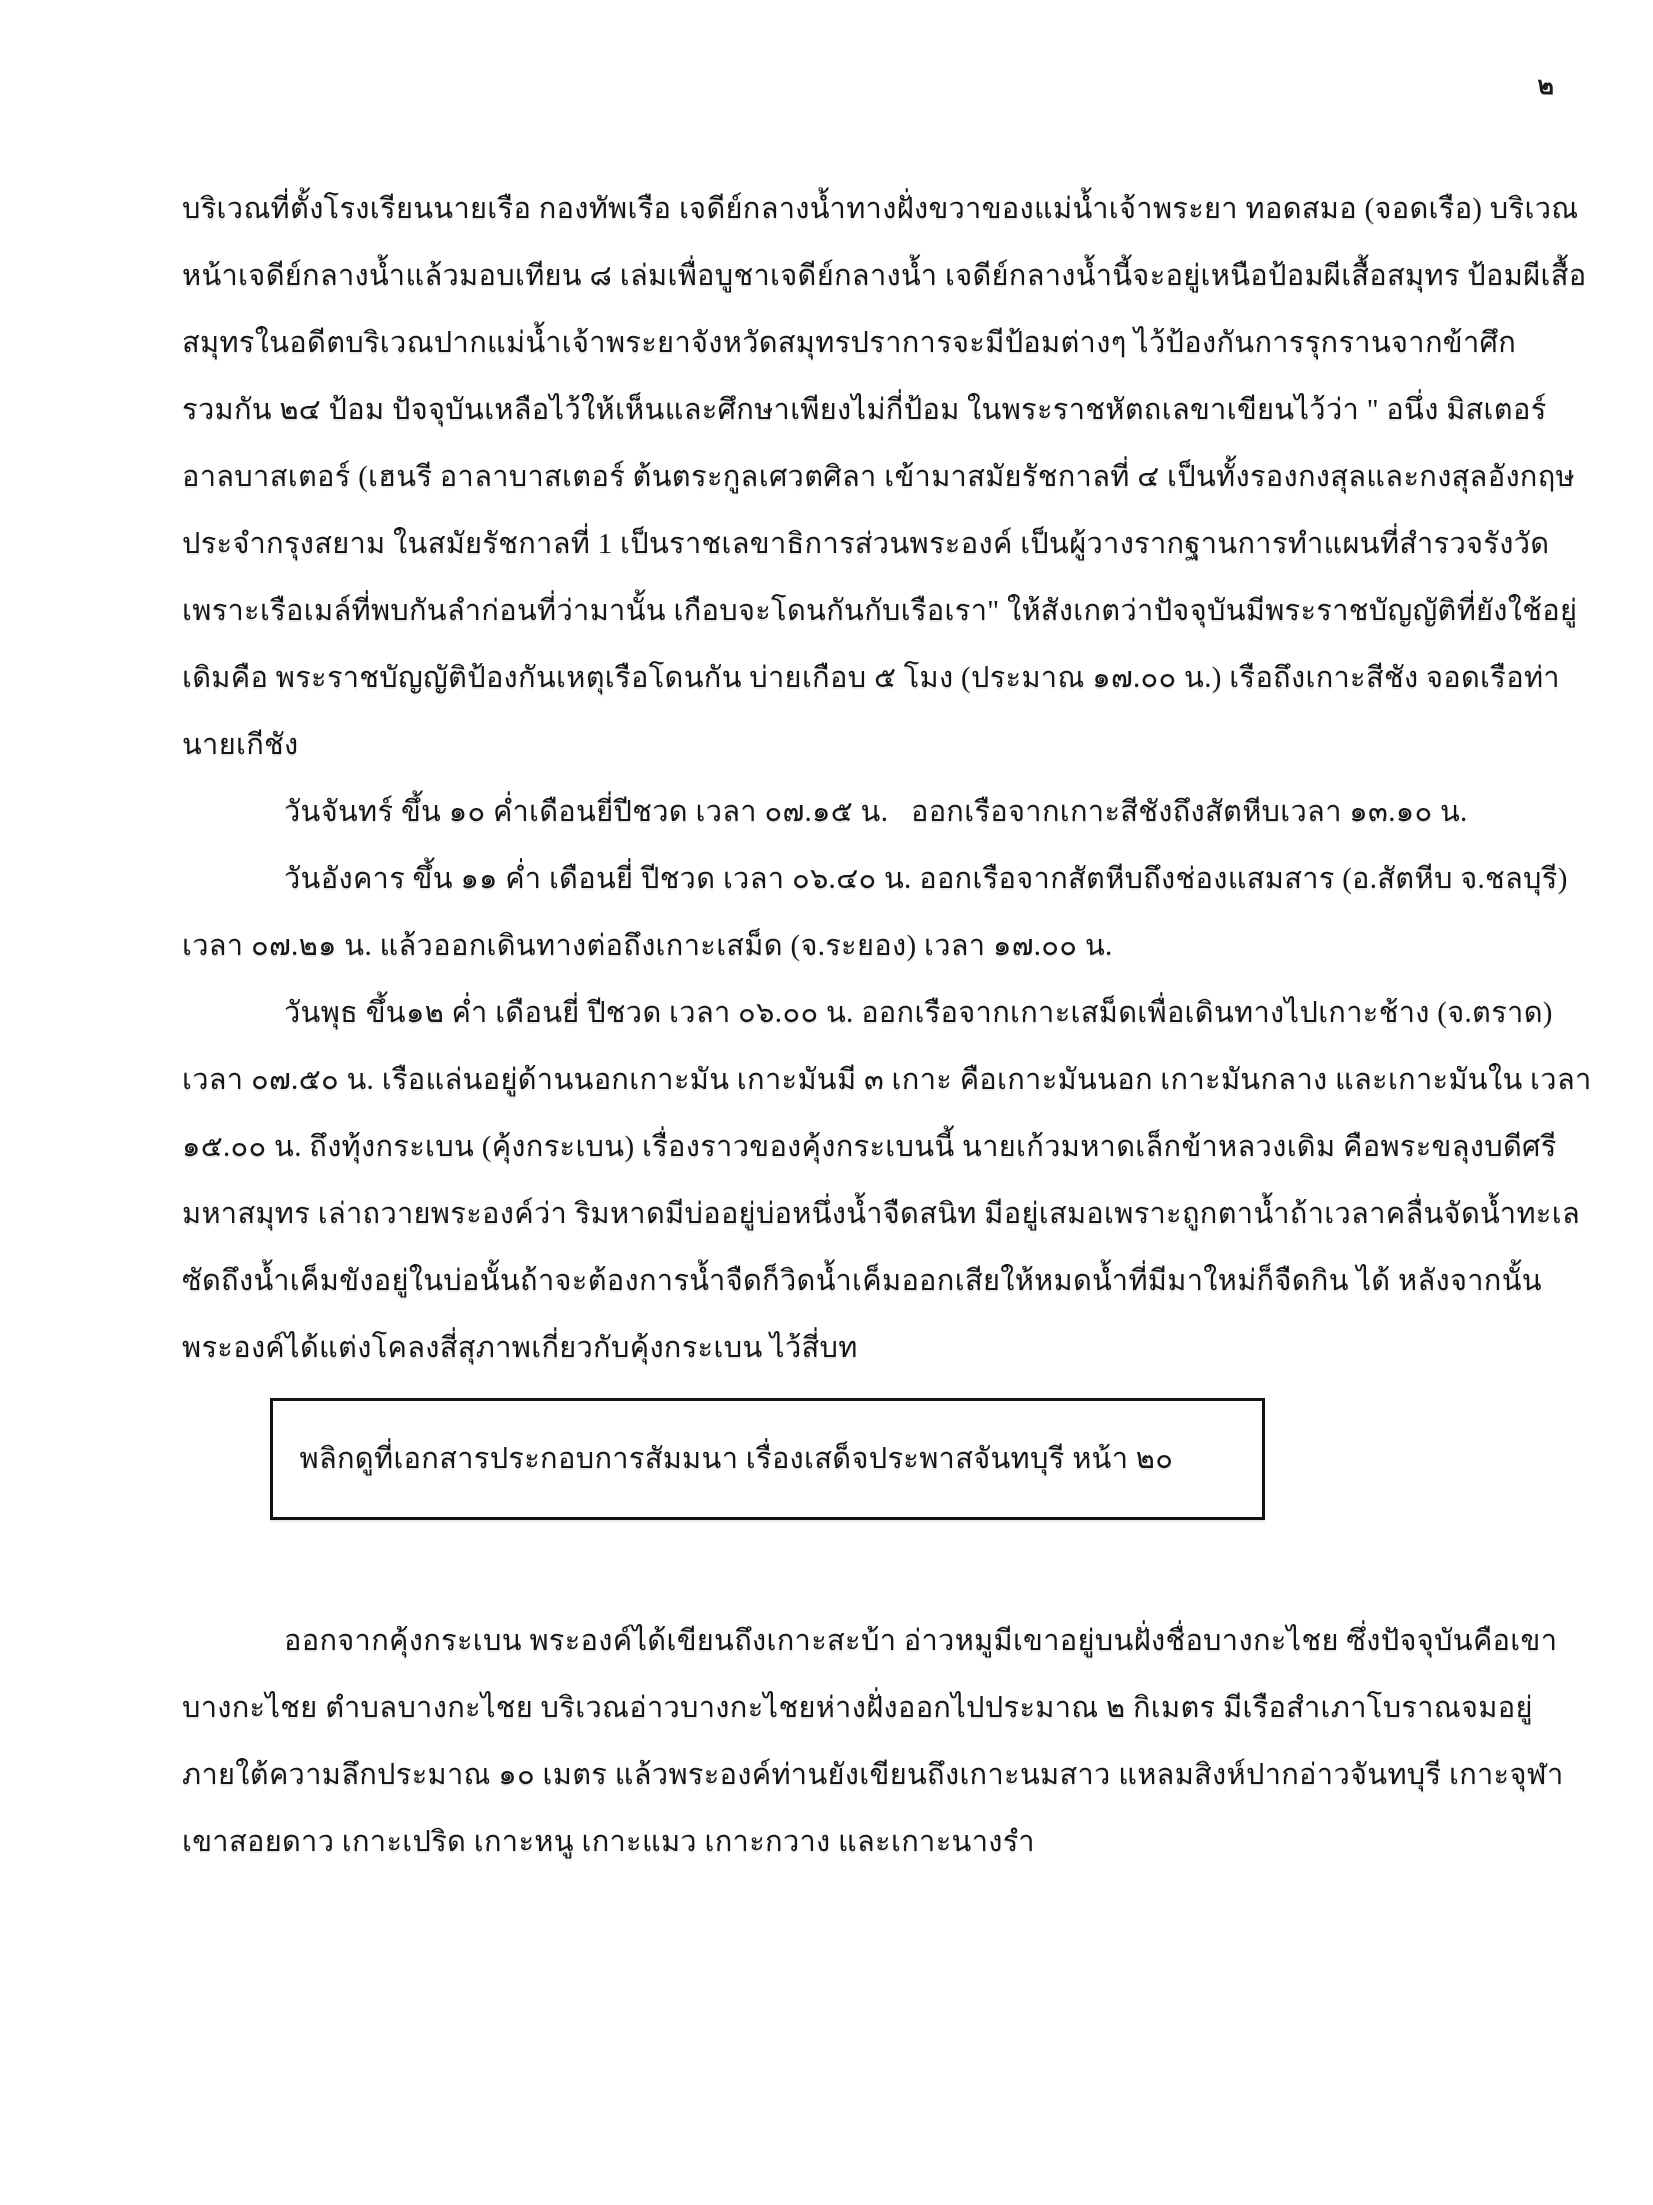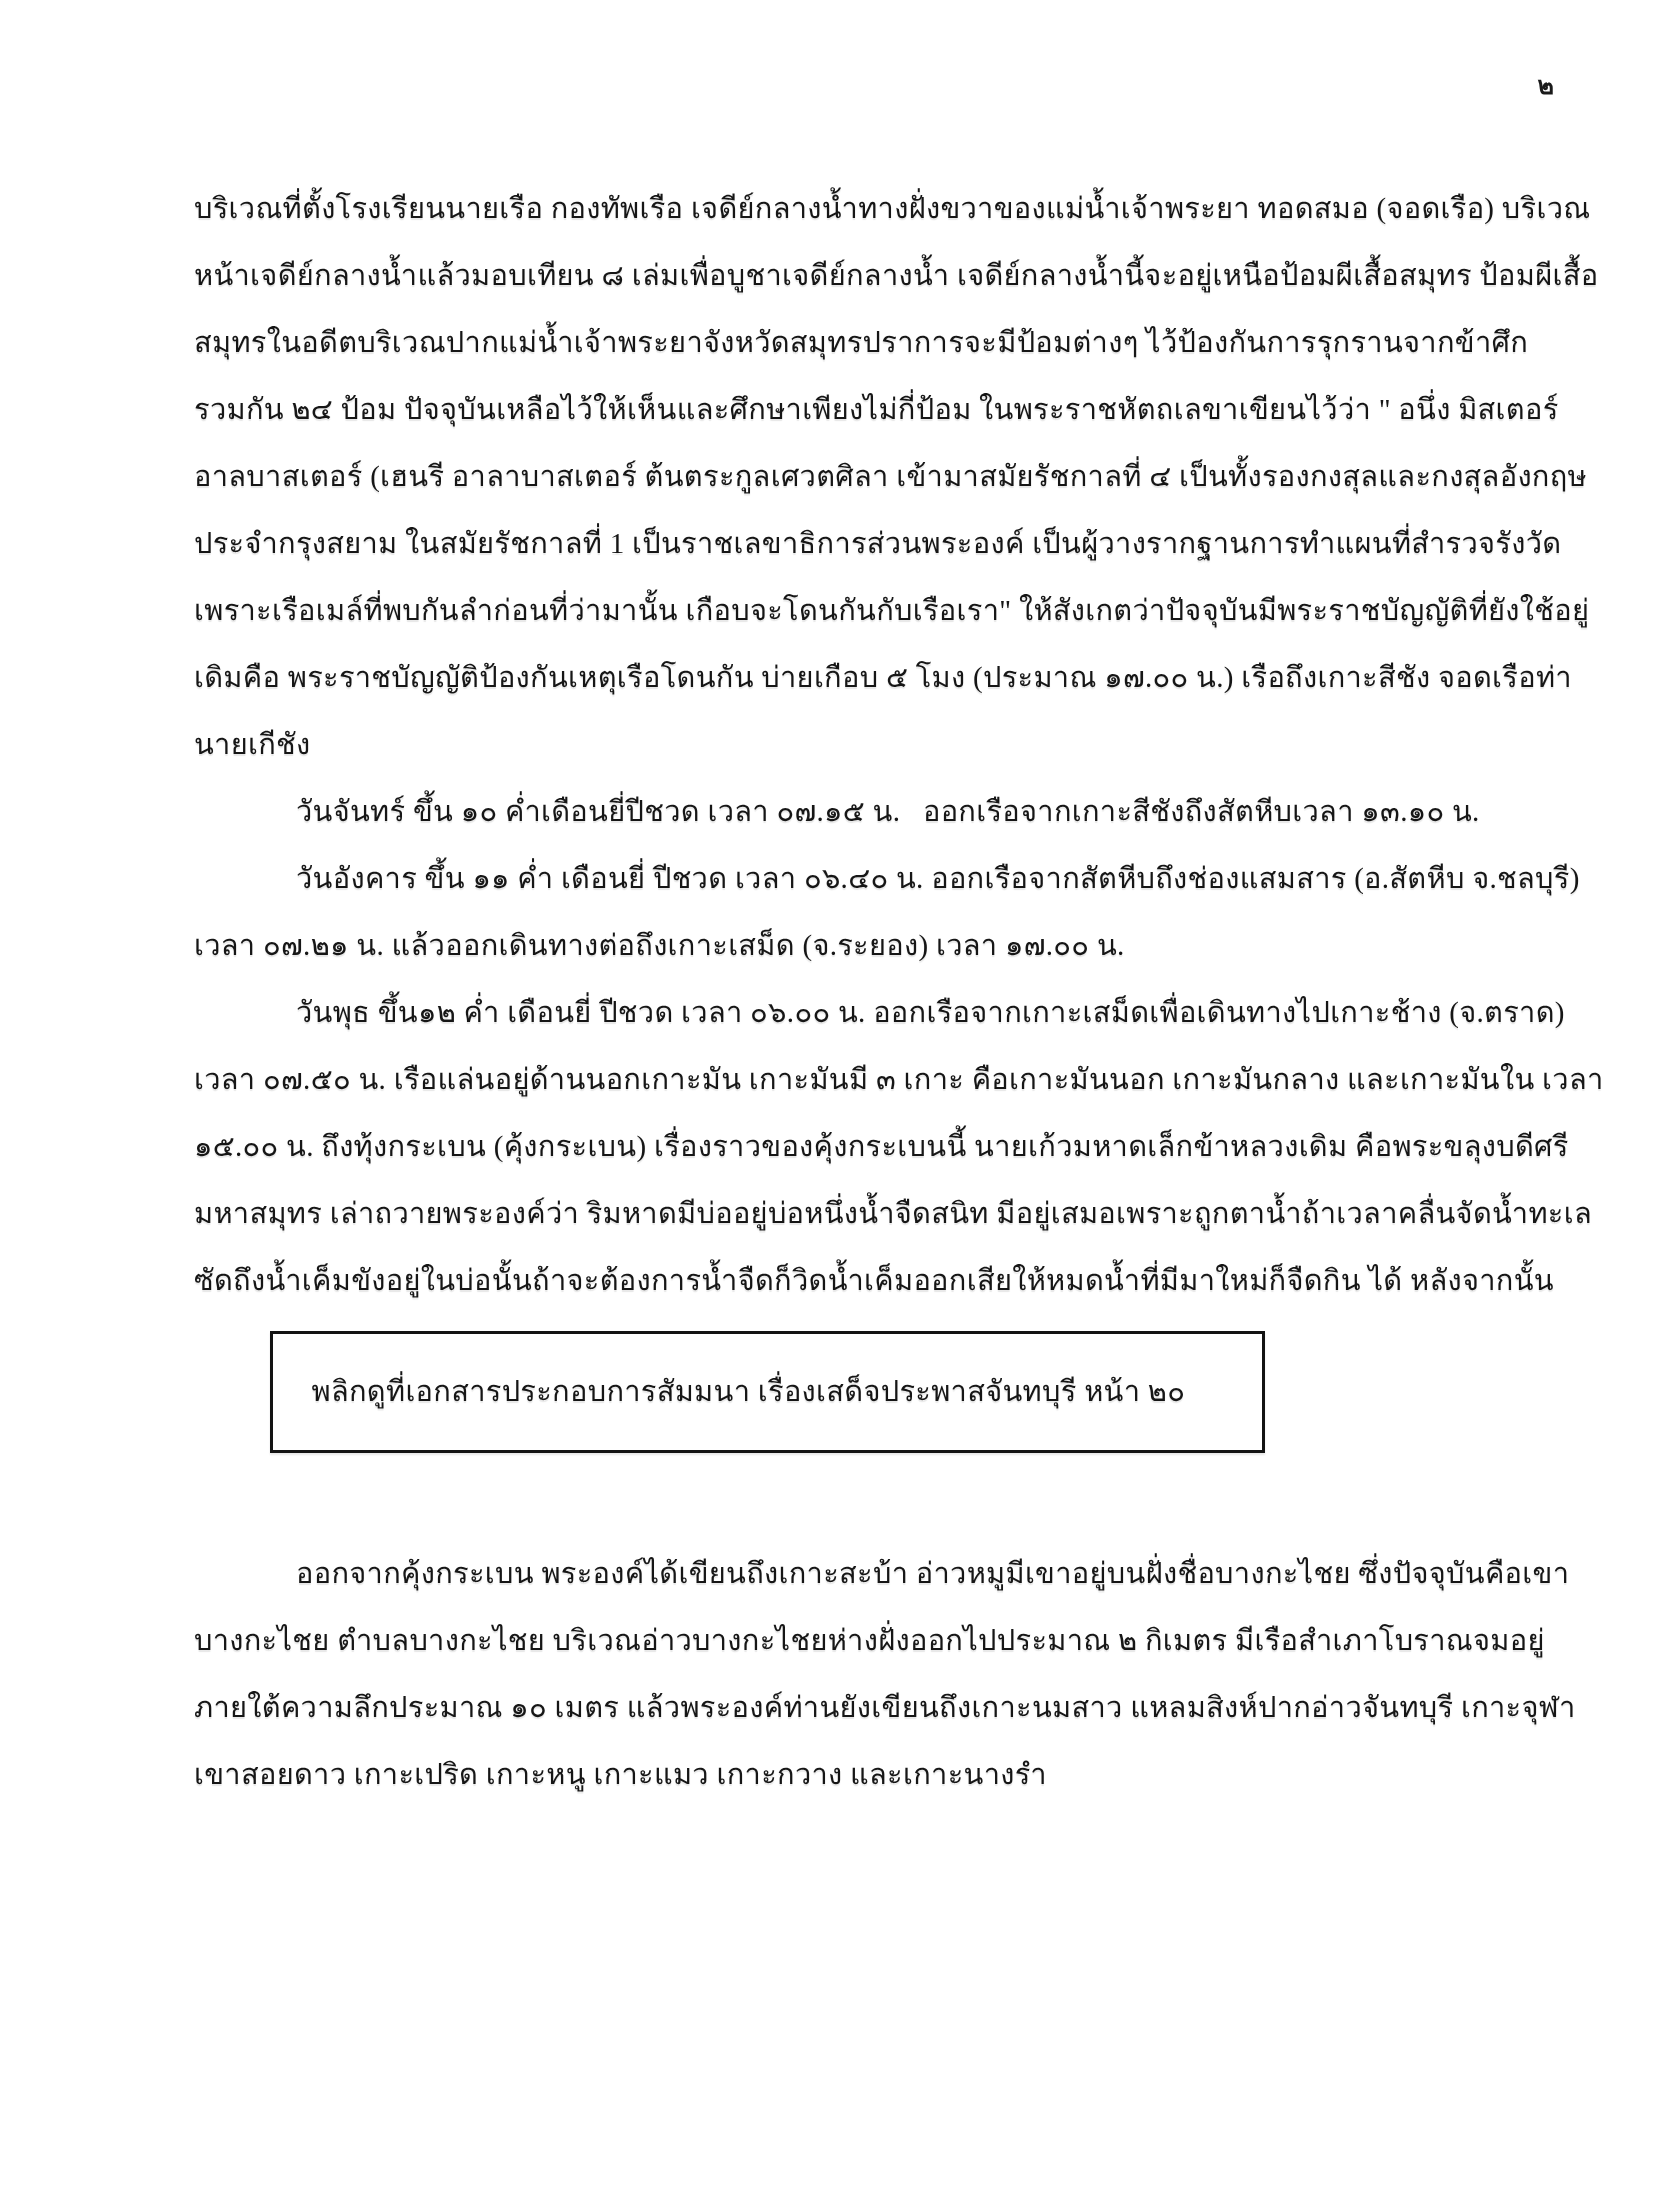--- a/index.html
+++ b/index.html
@@ -27,21 +27,20 @@
     left: 182px; top: 175px;
     width: 1411px;
   }
   .line {
     height: 67px;
     line-height: 67px;
     font-size: 29px;
     white-space: pre;
     letter-spacing: 0.3px;
     text-shadow: 0 1.7px 1.1px rgba(20,20,20,0.10);
-    margin-left: 12px;
   }
   .indent { text-indent: 102px; }
   .note-box {
     box-sizing: border-box;
     margin: 16.5px 0 0 88px;
     width: 995px; height: 122px;
     border: 3.9px solid #131313;
     display: flex;
     align-items: center;
     padding-left: 26.5px;
@@ -84,20 +83,21 @@
       <div class="line indent">วันอังคาร ขึ้น ๑๑ ค่ำ เดือนยี่ ปีชวด เวลา ๐๖.๔๐ น. ออกเรือจากสัตหีบถึงช่องแสมสาร (อ.สัตหีบ จ.ชลบุรี)</div>
       <div class="line">เวลา ๐๗.๒๑ น. แล้วออกเดินทางต่อถึงเกาะเสม็ด (จ.ระยอง) เวลา ๑๗.๐๐ น.</div>
     </div>
 
     <div class="para">
       <div class="line indent">วันพุธ ขึ้น๑๒ ค่ำ เดือนยี่ ปีชวด เวลา ๐๖.๐๐ น. ออกเรือจากเกาะเสม็ดเพื่อเดินทางไปเกาะช้าง (จ.ตราด)</div>
       <div class="line">เวลา ๐๗.๕๐ น. เรือแล่นอยู่ด้านนอกเกาะมัน เกาะมันมี ๓ เกาะ คือเกาะมันนอก เกาะมันกลาง และเกาะมันใน เวลา</div>
       <div class="line">๑๕.๐๐ น. ถึงทุ้งกระเบน (คุ้งกระเบน) เรื่องราวของคุ้งกระเบนนี้ นายเก้วมหาดเล็กข้าหลวงเดิม คือพระขลุงบดีศรี</div>
       <div class="line">มหาสมุทร เล่าถวายพระองค์ว่า ริมหาดมีบ่ออยู่บ่อหนึ่งน้ำจืดสนิท มีอยู่เสมอเพราะถูกตาน้ำถ้าเวลาคลื่นจัดน้ำทะเล</div>
       <div class="line">ซัดถึงน้ำเค็มขังอยู่ในบ่อนั้นถ้าจะต้องการน้ำจืดก็วิดน้ำเค็มออกเสียให้หมดน้ำที่มีมาใหม่ก็จืดกิน ได้ หลังจากนั้น</div>
+      <div class="line">พระองค์ได้แต่งโคลงสี่สุภาพเกี่ยวกับคุ้งกระเบน ไว้สี่บท</div>
     </div>
 
     <div class="note-box">
       <div class="line">พลิกดูที่เอกสารประกอบการสัมมนา เรื่องเสด็จประพาสจันทบุรี หน้า ๒๐</div>
     </div>
 
     <div class="para para-after-box">
       <div class="line indent">ออกจากคุ้งกระเบน พระองค์ได้เขียนถึงเกาะสะบ้า อ่าวหมูมีเขาอยู่บนฝั่งชื่อบางกะไชย ซึ่งปัจจุบันคือเขา</div>
       <div class="line">บางกะไชย ตำบลบางกะไชย บริเวณอ่าวบางกะไชยห่างฝั่งออกไปประมาณ ๒ กิเมตร มีเรือสำเภาโบราณจมอยู่</div>
       <div class="line">ภายใต้ความลึกประมาณ ๑๐ เมตร แล้วพระองค์ท่านยังเขียนถึงเกาะนมสาว แหลมสิงห์ปากอ่าวจันทบุรี เกาะจุฬา</div>

